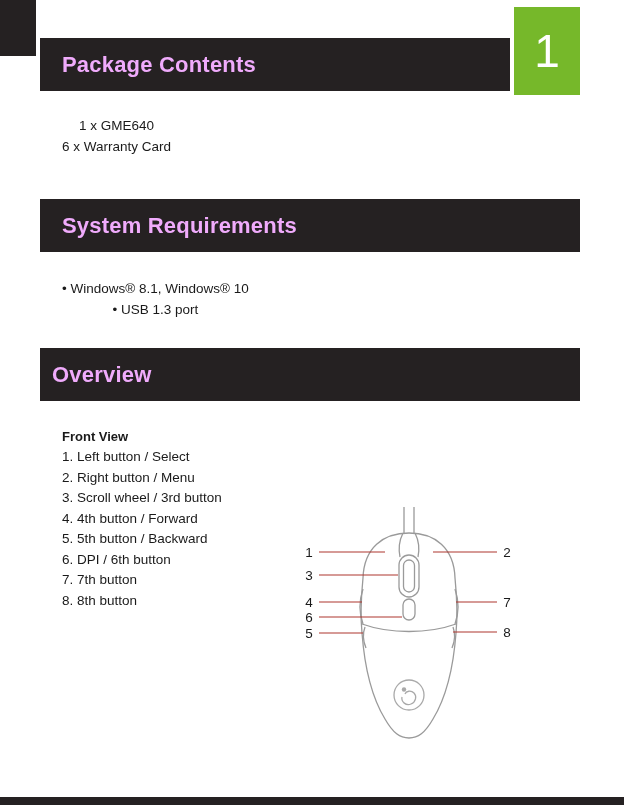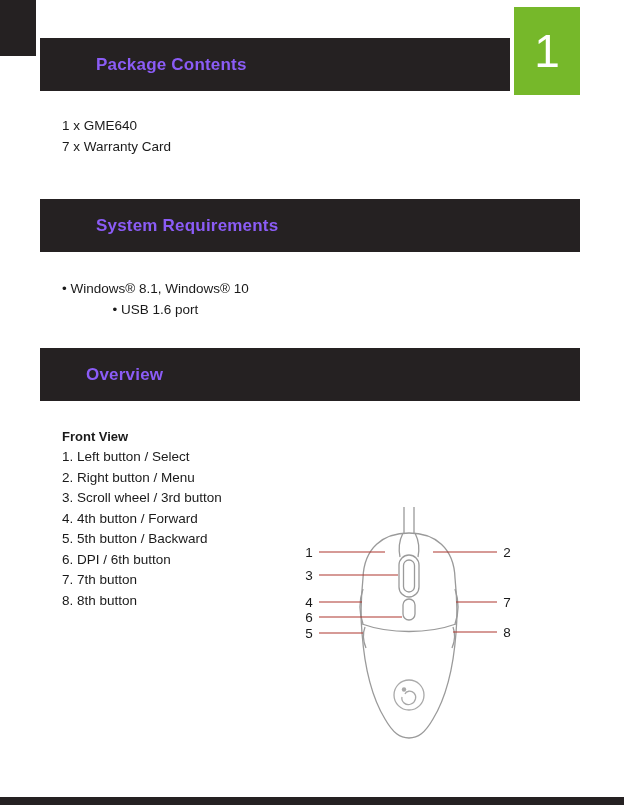--- a/index.html
+++ b/index.html
@@ -11,30 +11,30 @@
   .corner-block { position:absolute; left:0; top:0; width:36px; height:56px; background:#252122; }
   .bottom-bar { position:absolute; left:0; top:797px; width:624px; height:8px; background:#252122; }
 
   .section-bar {
     position:absolute; left:40px; height:53px; background:#252122;
     display:flex; align-items:center; padding-left:22px;
   }
   .bar-1 { top:38px; width:470px; }
   .bar-2 { top:199px; width:540px; }
   .bar-3 { top:348px; width:540px;padding-left:12px; }
-  .bar-title { color:#8b5cf6; font-size:17px; font-weight:bold; letter-spacing:0.2px;margin-left:34px; }
+  .bar-title { color:#f0abfc; font-size:22px; font-weight:bold; letter-spacing:0.2px; }
 
   .page-number-box {
     position:absolute; left:514px; top:7px; width:66px; height:88px; background:#76b82a;
     display:flex; align-items:center; justify-content:center;
   }
   .page-number { color:#ffffff; font-size:46px; font-weight:normal; }
 
   .text-block { position:absolute; left:62px; font-size:13.5px; line-height:20.5px; }
-  .package-list  { top:116px; }
+  .package-list  { top:116px;text-align:center; }
   .sysreq-list   { top:279px;text-align:center; }
   .overview-subtitle { position:absolute; left:62px; top:427px; font-size:13px; font-weight:bold; line-height:20.5px; }
   .overview-list { top:447px; }
 
   .diagram { position:absolute; left:295px; top:503px; }
   svg text { font-family:"Liberation Sans", sans-serif; }
 </style>
 </head>
 <body>
 
@@ -45,30 +45,30 @@
   <div class="section-bar bar-1">
     <span class="bar-title">Package Contents</span>
   </div>
 
   <div class="page-number-box">
     <span class="page-number">1</span>
   </div>
 
   <div class="text-block package-list">
     <div>1 x GME640</div>
-    <div>7 x Warranty Card</div>
+    <div>6 x Warranty Card</div>
   </div>
 
   <div class="section-bar bar-2">
     <span class="bar-title">System Requirements</span>
   </div>
 
   <div class="text-block sysreq-list">
     <div>• Windows® 8.1, Windows® 10</div>
-    <div>• USB 1.6 port</div>
+    <div>• USB 1.3 port</div>
   </div>
 
   <div class="section-bar bar-3">
     <span class="bar-title">Overview</span>
   </div>
 
   <div class="overview-subtitle">Front View</div>
 
   <div class="text-block overview-list">
     <div>1. Left button / Select</div>

